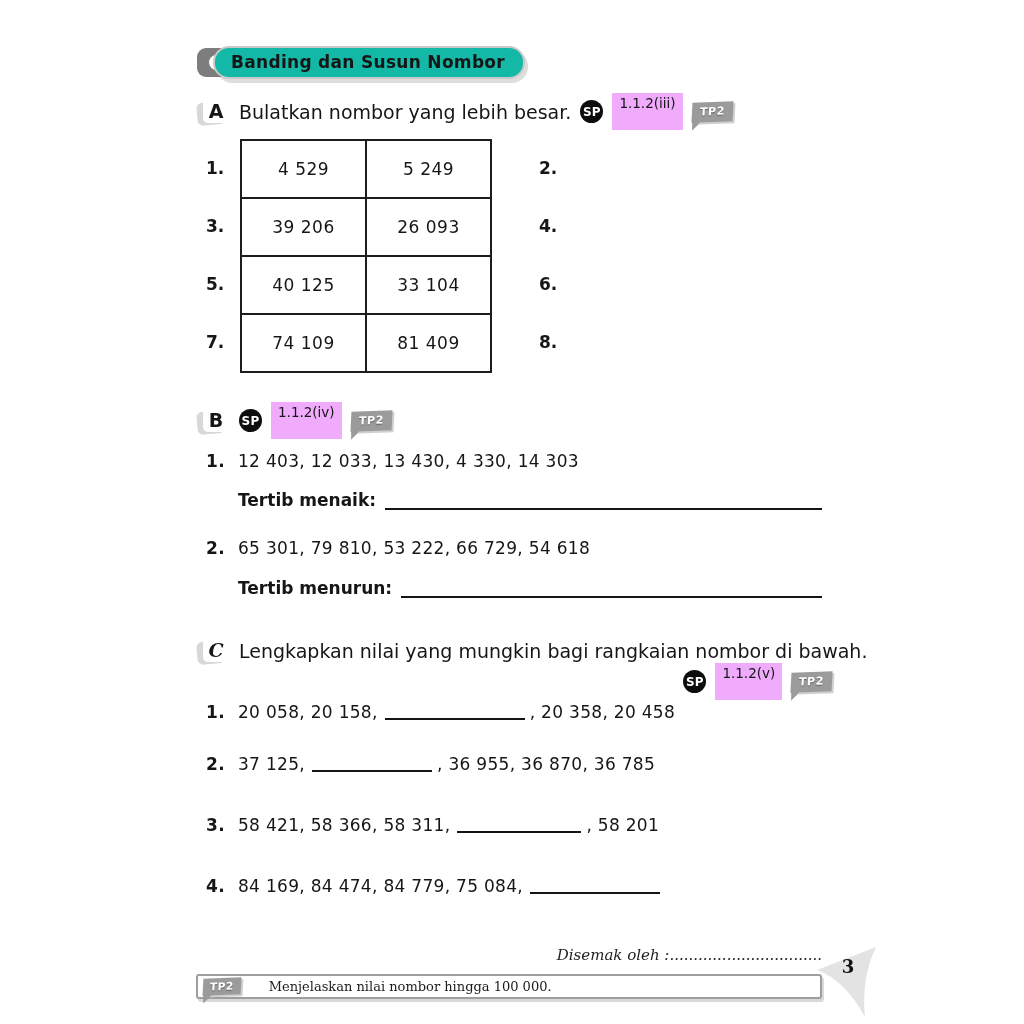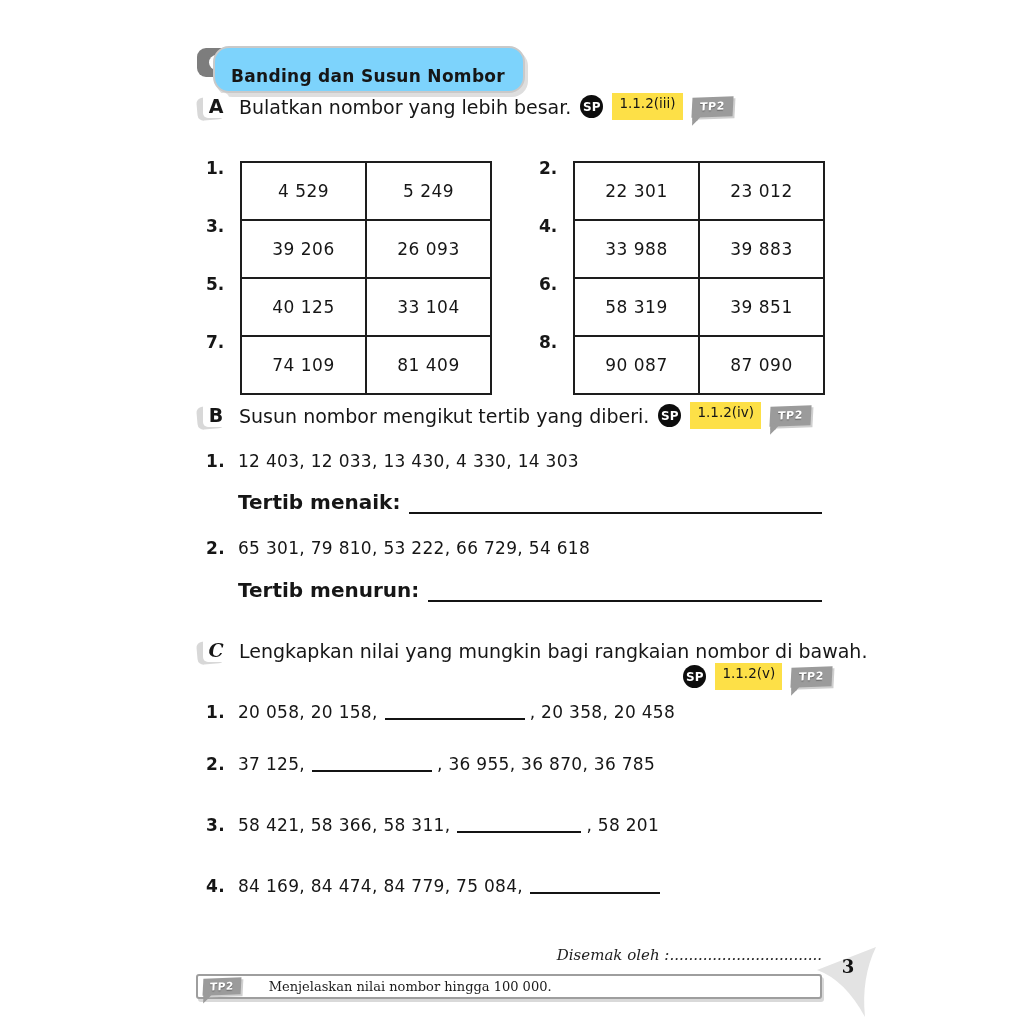--- a/index.html
+++ b/index.html
@@ -6,55 +6,55 @@
   body{
     width:1024px;height:1024px;position:relative;background:#ffffff;
     font-family:"DejaVu Sans","Liberation Sans",sans-serif;color:#161616;
     overflow:hidden;
   }
   
   .pill-wrap{position:absolute;left:197px;top:46px;height:32px;}
   .pill-bracket{position:absolute;left:0;top:2px;width:34px;height:29px;background:#7d7d7d;border-radius:9px;}
   .pill-bracket::after{content:"";position:absolute;left:12px;top:7px;width:15px;height:15px;background:#ffffff;border-radius:50%;}
   .title-pill{
-    position:absolute;left:16px;top:0;white-space:nowrap;background:#7dd3fc;
-    border:2px solid #c9c9c9;border-radius:16px;padding:18px 18px 5px 16px;
+    position:absolute;left:16px;top:0;white-space:nowrap;background:#14b8a6;
+    border:2px solid #c9c9c9;border-radius:16px;padding:4px 18px 5px 16px;
     font-weight:bold;font-size:17px;letter-spacing:.3px;box-shadow:3px 4px 0 rgba(0,0,0,.13);
   }
   
   .sec-head{position:absolute;left:199px;display:flex;align-items:center;gap:9px;white-space:nowrap;}
   .sec-badge{position:relative;width:31px;height:27px;flex:0 0 auto;}
   .sec-badge::before{content:"";position:absolute;left:-2px;top:4px;width:27px;height:23px;background:#d8d8d8;border-radius:6px;transform:rotate(-5deg);}
   .sec-badge-letter{
     position:absolute;left:4px;top:0;width:26px;height:25px;background:#ffffff;border-radius:5px;
     display:flex;align-items:center;justify-content:center;font-weight:bold;font-size:19px;
   }
   .sec-badge-letter.cursive{font-family:"DejaVu Serif","Liberation Serif",serif;font-style:italic;}
   .sec-title{font-weight:normal;font-size:19px;}
   .sp-circle{
     width:23px;height:23px;background:#0d0d0d;color:#fff;border-radius:50%;flex:0 0 auto;
     display:inline-flex;align-items:center;justify-content:center;font-size:12px;font-weight:bold;letter-spacing:.2px;
   }
-  .sp-chip{background:#fde047;padding:2px 7px 9px;font-size:13.5px;}
+  .sp-chip{background:#f0abfc;padding:2px 7px 19px;font-size:13.5px;}
   .tp-flag{
     position:relative;background:#9b9b9b;color:#ffffff;font-size:11px;font-weight:bold;
     padding:3px 8px 4px;transform:skewX(-5deg) rotate(-2deg);letter-spacing:.5px;
     box-shadow:2px 2px 0 #cfcfcf;text-shadow:0 1px 1px #5f5f5f;
   }
   .tp-flag::after{content:"";position:absolute;left:1px;bottom:-8px;border:5px solid transparent;border-top:6px solid #9b9b9b;border-left:5px solid #9b9b9b;}
   
   .qgroup{position:absolute;display:flex;}
   .qlabels{width:34px;display:flex;flex-direction:column;}
   .qlabels span{height:58px;display:flex;align-items:center;font-weight:bold;font-size:17px;}
-  table.qt{border-collapse:collapse;margin-top:22px;}
+  table.qt{border-collapse:collapse;}
   table.qt td{width:121px;height:54px;border:2px solid #1d1d1d;text-align:center;font-size:17px;letter-spacing:.5px;}
   
   .q-line{position:absolute;left:206px;display:flex;font-size:17px;letter-spacing:.3px;}
   .qnum{width:32px;font-weight:bold;flex:0 0 auto;}
-  .order-row{position:absolute;left:238px;width:584px;display:flex;align-items:flex-end;font-size:20px;}
+  .order-row{position:absolute;left:238px;width:584px;display:flex;align-items:flex-end;font-size:17px;}
   .order-label{font-weight:bold;white-space:nowrap;}
   .fill-line{flex:1;border-bottom:2px solid #141414;margin-left:9px;height:18px;}
   .c-line{position:absolute;left:206px;display:flex;align-items:flex-end;font-size:17px;letter-spacing:.3px;white-space:nowrap;}
   .c-line .qnum{align-self:flex-start;}
   .answer-blank{display:inline-block;border-bottom:2px solid #141414;height:16px;margin:0 5px 2px 7px;}
   
   .checked-row{
     position:absolute;top:946px;right:202px;font-family:"DejaVu Serif","Liberation Serif",serif;
     font-style:italic;font-size:15px;color:#222;
   }
@@ -118,47 +118,26 @@
     </table>
 </div>
 
 <div class="qgroup" style="left:539px;top:139px;">
   <div class="qlabels">
     <span>2.</span>
     <span>4.</span>
     <span>6.</span>
     <span>8.</span>
   </div>
-  <table class="qt">
-    <tbody>
-        <tr>
-      <td>22 301</td>
-      <td>23 012</td>
-    </tr>
-    <tr>
-      <td>33 988</td>
-      <td>39 883</td>
-    </tr>
-    <tr>
-      <td>58 319</td>
-      <td>39 851</td>
-    </tr>
-    <tr>
-      <td>90 087</td>
-      <td>87 090</td>
-    </tr>
-  </tbody>
-    </table>
 </div>
 
 <div class="sec-head" style="top:402px;">
   <span class="sec-badge">
       <span class="sec-badge-letter">B</span>
     </span>
-  <span class="sec-title">Susun nombor mengikut tertib yang diberi.</span>
   <span class="sp-circle">SP</span>
   <span class="sp-chip">1.1.2(iv)</span>
   <span class="tp-flag">TP2</span>
 </div>
 
 <div class="q-line" style="top:451px;">
   <span class="qnum">1.</span>
   <span>12 403, 12 033, 13 430, 4 330, 14 303</span>
 </div>
 <div class="order-row" style="top:490px;">

